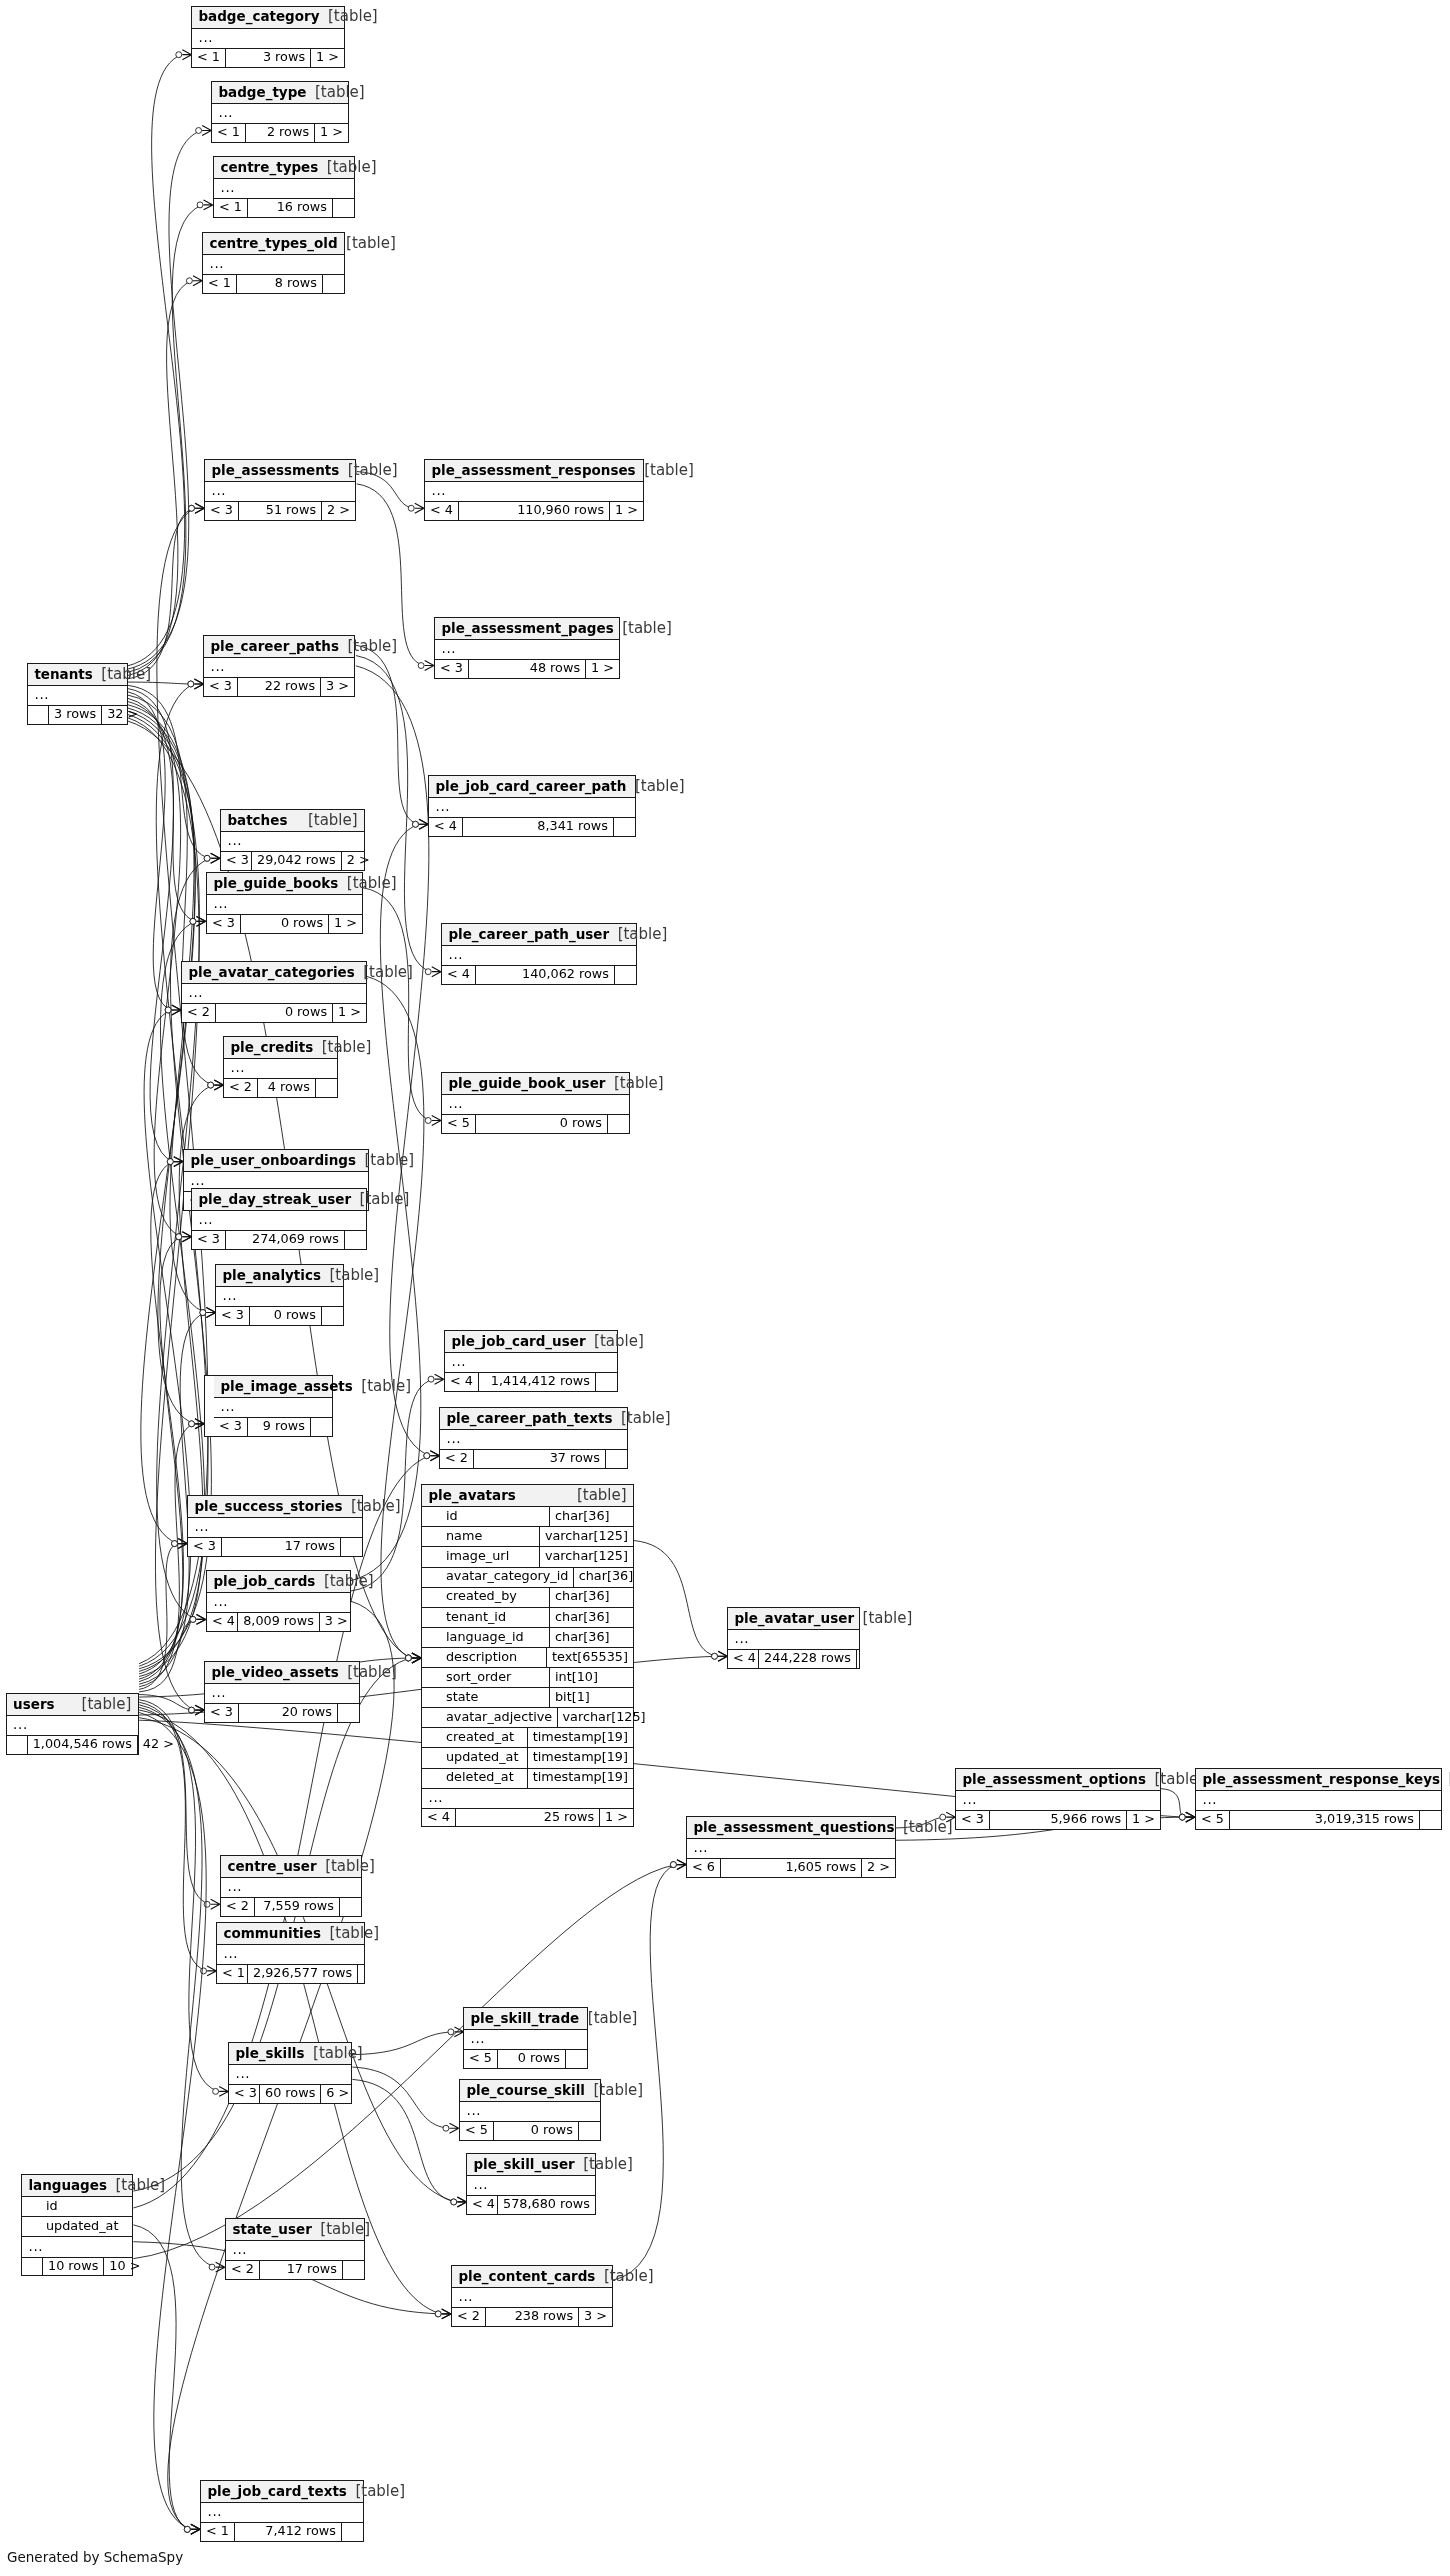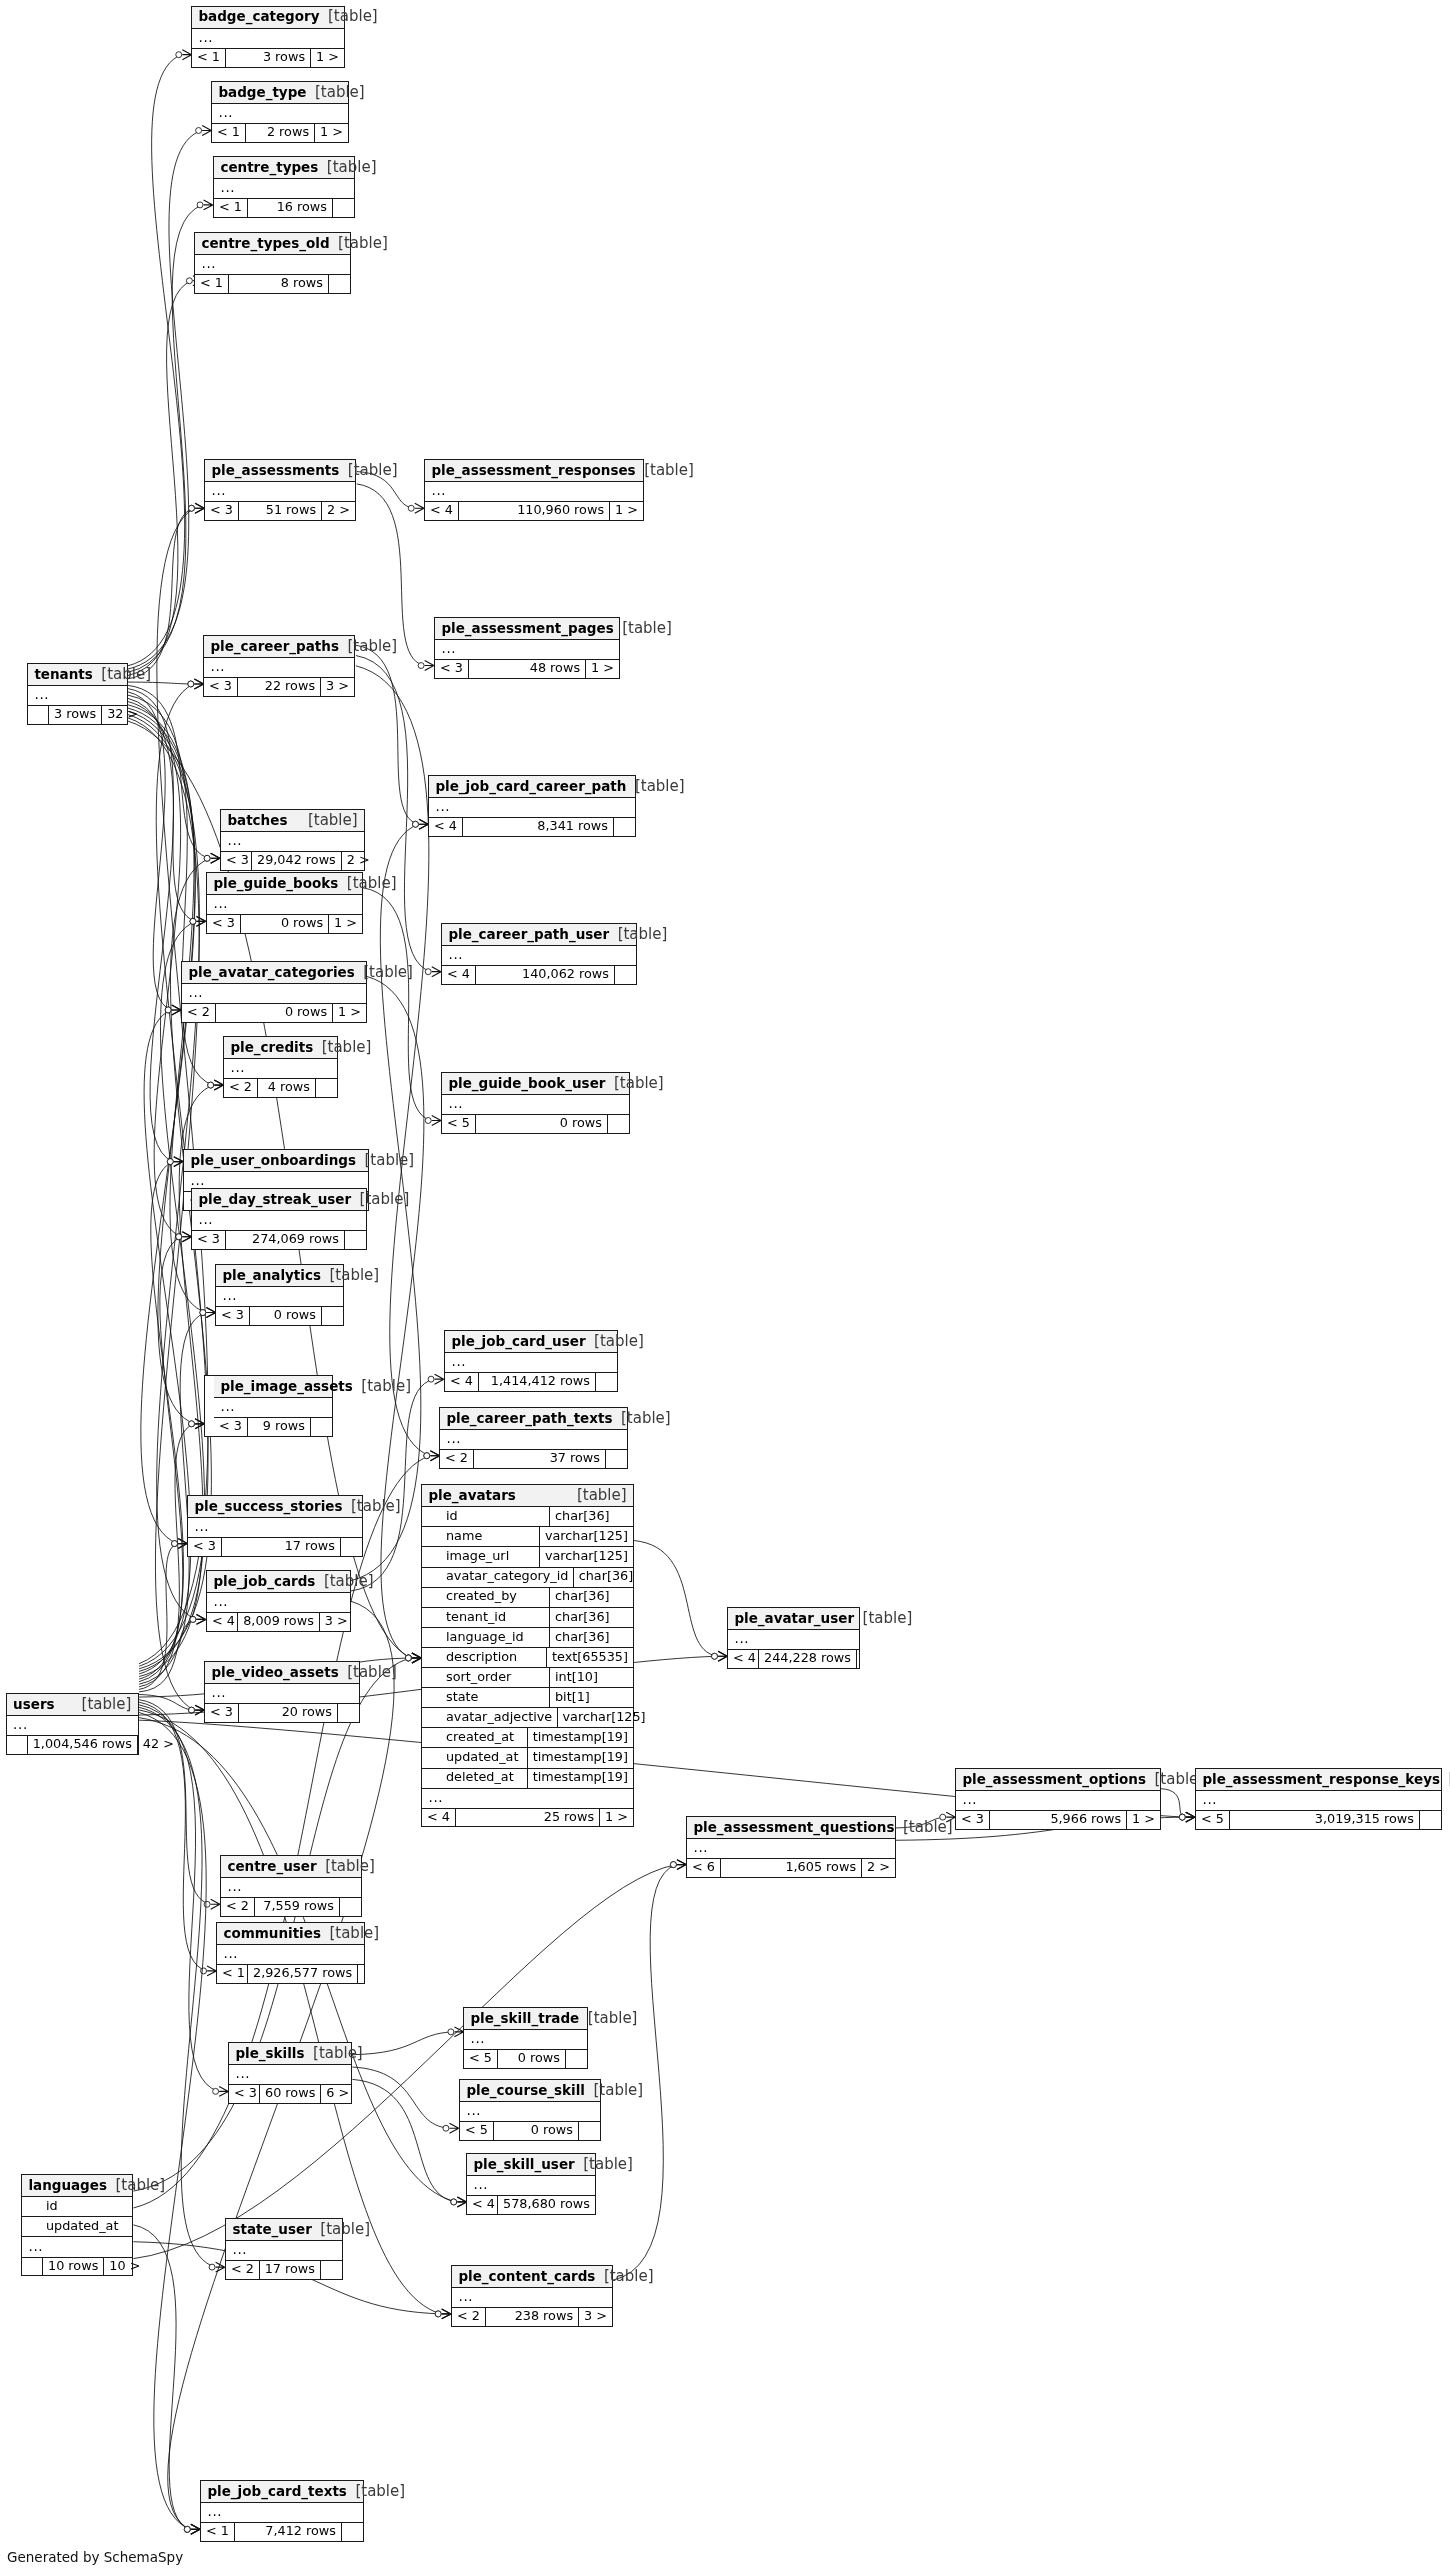--- a/index.html
+++ b/index.html
@@ -347,21 +347,21 @@
           <span class="tname">centre_types</span>
           <span class="tkind">[table]</span>
         </div>
         <div class="ellip">...</div>
         <div class="foot">
           <div class="fin">&lt; 1</div>
           <div class="frows">16 rows</div>
           <div class="fout empty"></div>
         </div>
       </div>
-      <div class="tbl" style="left: 194px; top: 232px; width: 157px;">
+      <div class="tbl" style="left: 202px; top: 232px; width: 143px;">
         <div class="hdr">
           <span class="tname">centre_types_old</span>
           <span class="tkind">[table]</span>
         </div>
         <div class="ellip">...</div>
         <div class="foot">
           <div class="fin">&lt; 1</div>
           <div class="frows">8 rows</div>
           <div class="fout empty"></div>
         </div>
@@ -833,21 +833,21 @@
             <div class="cname">updated_at</div>
           </div>
         </div>
         <div class="ellip">...</div>
         <div class="foot">
           <div class="fin empty"></div>
           <div class="frows">10 rows</div>
           <div class="fout">10 &gt;</div>
         </div>
       </div>
-      <div class="tbl" style="left: 225px; top: 2218px; width: 118px;">
+      <div class="tbl" style="left: 225px; top: 2218px; width: 140px;">
         <div class="hdr">
           <span class="tname">state_user</span>
           <span class="tkind">[table]</span>
         </div>
         <div class="ellip">...</div>
         <div class="foot">
           <div class="fin">&lt; 2</div>
           <div class="frows">17 rows</div>
           <div class="fout empty"></div>
         </div>

